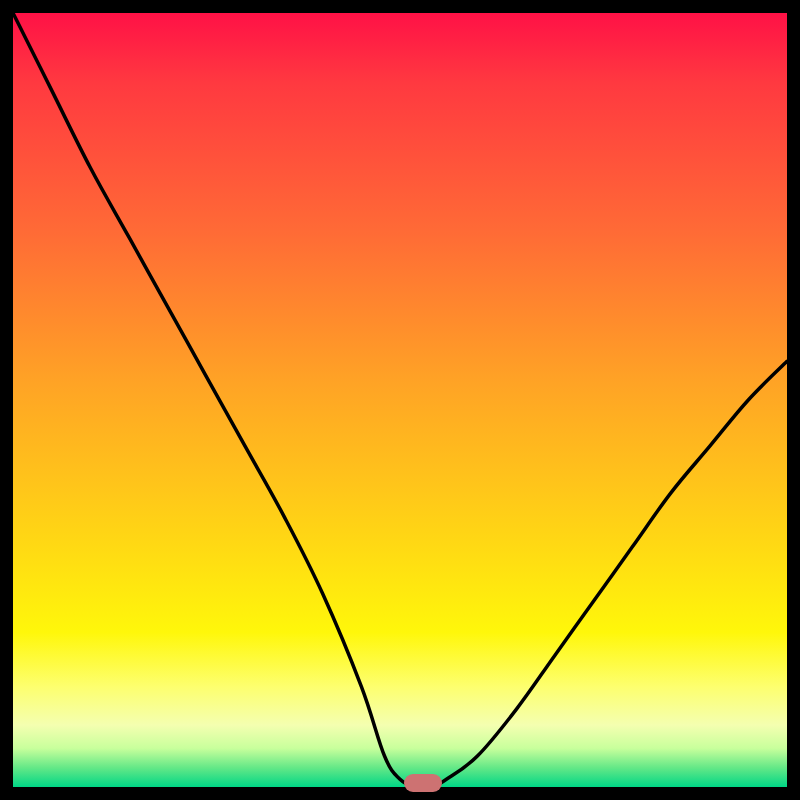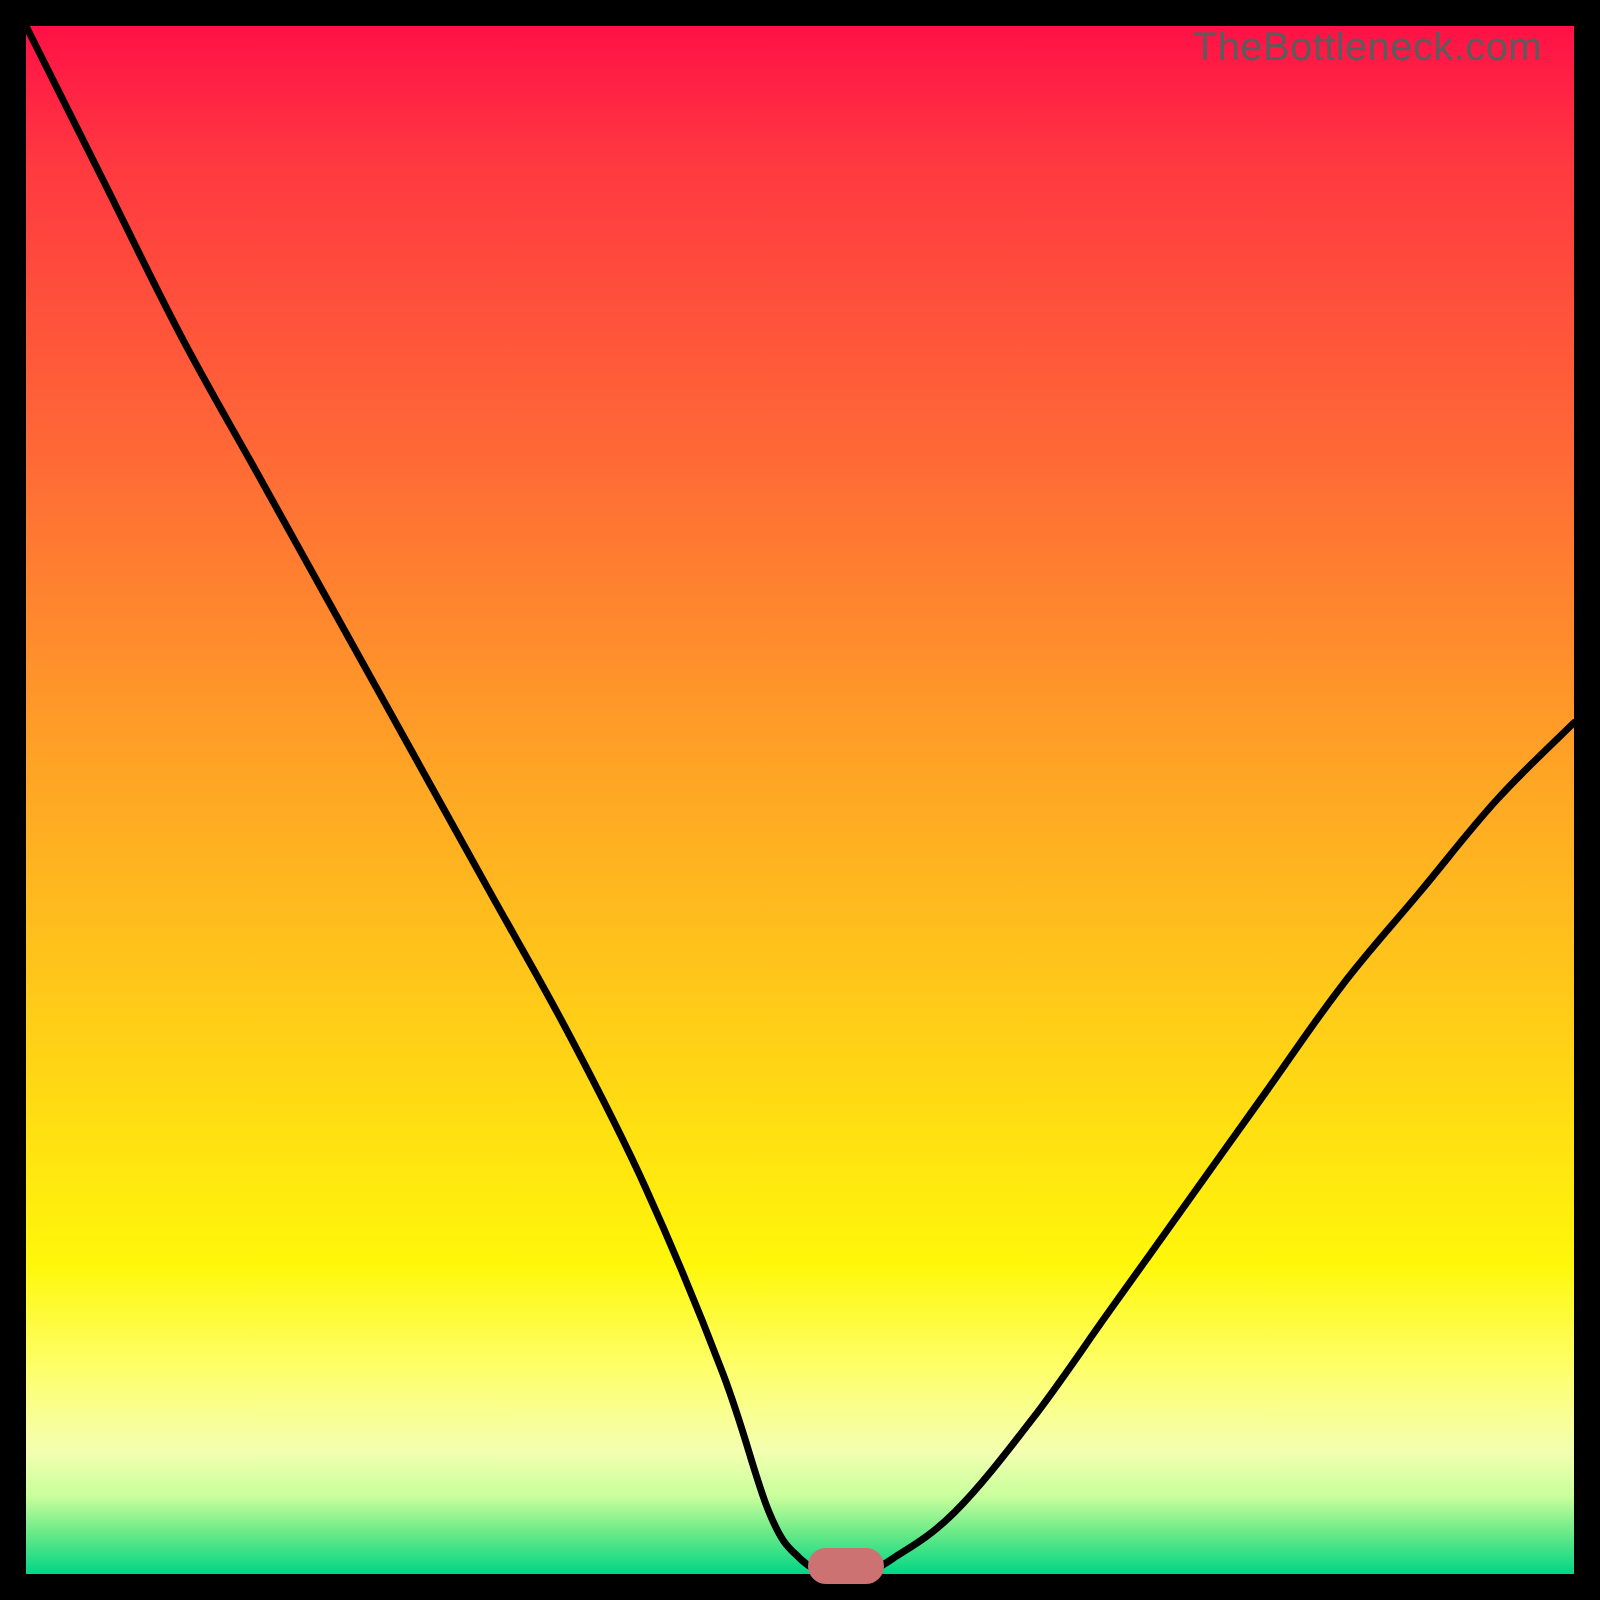--- a/index.html
+++ b/index.html
@@ -62,21 +62,20 @@
     border-radius: 9px;
     background: #cd7272;
   }
 </style>
 </head>
 <body>
 
 <div class="outer">
   <div class="plot">
 
-    <div class="attribution">TheBottleneck.com</div>
 
     <svg class="curve" viewBox="0 0 774 774" preserveAspectRatio="none">
       <path id="curve-path" fill="none" stroke="#000" stroke-width="3.5" stroke-linecap="round" stroke-linejoin="round" d="M 0,0 C 6.966,13.931999999999995 24.768,49.53599999999999 38.7,77.39999999999998 C 52.632000000000005,105.26399999999997 63.468,128.32919999999996 77.4,154.79999999999995 C 91.33200000000001,181.27079999999995 102.16799999999999,199.38240000000002 116.1,224.46000000000004 C 130.03199999999998,249.53760000000005 140.86800000000002,269.04240000000004 154.8,294.12 C 168.732,319.19759999999997 179.568,338.70239999999995 193.5,363.78 C 207.432,388.8576 218.268,408.3624 232.2,433.44 C 246.13199999999998,458.5176 256.96799999999996,476.6292 270.9,503.1 C 284.832,529.5708000000001 295.668,549.8496 309.6,580.5 C 323.53200000000004,611.1504 337.1544,644.1228 348.3,673.38 C 359.4456,702.6372 364.554,726.3216 371.52,743.04 C 378.486,759.7583999999999 381.42719999999997,760.6872 387,766.26 C 392.57280000000003,771.8328 396.9072,772.6068 402.48,774 C 408.05280000000005,775.3932 412.3872,775.3932 417.96000000000004,774 C 423.53280000000007,772.6068 425.08080000000007,771.8328 433.44000000000005,766.26 C 441.79920000000004,760.6872 451.8612,755.5788 464.4,743.04 C 476.93879999999996,730.5011999999999 489.168,714.7116 503.1,696.6 C 517.032,678.4884000000001 527.8679999999999,661.9248 541.8,642.42 C 555.732,622.9151999999999 566.568,607.7448 580.5,588.24 C 594.432,568.7352 605.268,553.5648 619.2,534.06 C 633.1320000000001,514.5551999999999 643.968,497.9916 657.9,479.88 C 671.832,461.7684 682.668,450.1584 696.6,433.44 C 710.532,416.7216 721.3679999999999,402.3252 735.3,387 C 749.232,371.6748 767.034,355.26599999999996 774,348.29999999999995"></path>
     </svg>
 
     <div id="marker-el" class="marker" style="left: 391.22px; top: 761.13px;"></div>
 
   </div>
 </div>
 

